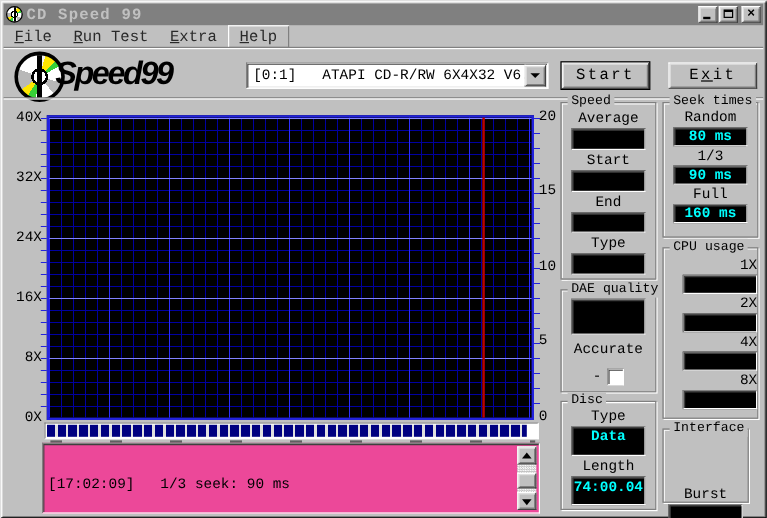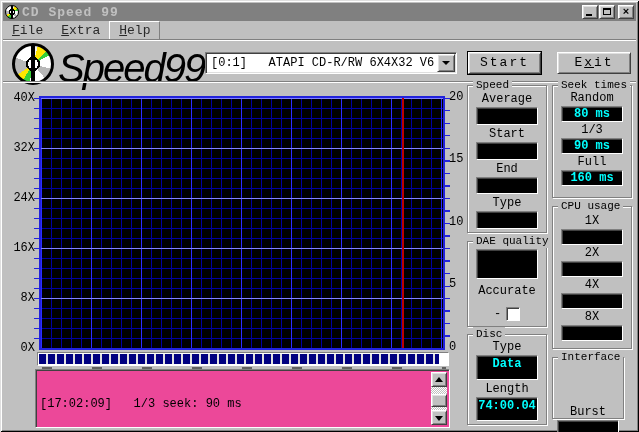--- a/index.html
+++ b/index.html
@@ -36,22 +36,22 @@
   .menu-item.raised{border:1px solid;border-color:#fff #808080 #808080 #fff;}
   .etch{position:absolute;left:3px;width:633px;height:2px;border-top:1px solid #808080;border-bottom:1px solid #fff;}
   
   .logo-disc{position:absolute;left:12px;top:43px;width:42px;height:42px;border-radius:50%;border:3px solid #000;
     background:
       linear-gradient(90deg,transparent 0 44%,#000 44% 56%,transparent 56%),
       radial-gradient(circle,#fff 0 5px,#000 5px 7px,transparent 7px),
       conic-gradient(#f0f0f0 0 15deg,#ffe600 15deg 45deg,#38d038 45deg 62deg,#fff 62deg 105deg,
         #b8b8b8 105deg 140deg,#fff 140deg 190deg,#38d038 190deg 212deg,#ffe600 212deg 235deg,
         #b8b8b8 235deg 290deg,#fff 290deg 360deg);}
-  .logo-text{position:absolute;left:58px;top:46px;font-family:"Liberation Sans","DejaVu Sans",sans-serif;
-    font-weight:normal;font-style:italic;font-size:40px;letter-spacing:-2px;}
+  .logo-text{position:absolute;left:46px;top:46px;font-family:"Liberation Sans","DejaVu Sans",sans-serif;
+    font-weight:bold;font-style:italic;font-size:27px;letter-spacing:-2px;}
   .combo{position:absolute;left:205px;top:52px;width:252px;height:22px;background:#fff;
     border:1px solid;border-color:#808080 #fff #fff #808080;box-shadow:inset 1px 1px 0 #404040, inset -1px -1px 0 #dfdfdf;
     display:flex;align-items:center;}
   .combo-text{flex:1;font-size:12px;white-space:pre;padding-left:5px;overflow:hidden;}
   .combo-btn{width:18px;height:18px;margin-right:1px;background:#c0c0c0;position:relative;
     border:1px solid;border-color:#fff #404040 #404040 #fff;box-shadow:inset 1px 1px 0 #dfdfdf, inset -1px -1px 0 #808080;}
   .arrow-down{position:absolute;left:4px;top:6px;width:0;height:0;border:4px solid transparent;border-top:4px solid #000;}
   .btn{position:absolute;height:22px;background:#c0c0c0;font-size:13px;letter-spacing:2px;text-align:center;line-height:19px;
     border:1px solid;border-color:#fff #404040 #404040 #fff;box-shadow:inset 1px 1px 0 #dfdfdf, inset -1px -1px 0 #808080;}
   .btn.default{outline:1px solid #000;}
@@ -121,20 +121,21 @@
           <span class="glyph-max"></span>
         </div>
       <div class="tb-btn close">
           <span class="glyph-x">×</span>
         </div>
     </div>
   </div>
 
   <div class="menubar">
     <div class="menu-item"><span class="accel">F</span><span>ile</span></div>
+    <div class="menu-item"><span class="accel">R</span><span>un Test</span></div>
     <div class="menu-item"><span class="accel">E</span><span>xtra</span></div>
     <div class="menu-item raised"><span class="accel">H</span><span>elp</span></div>
   </div>
   <div class="etch" style="top:39px"></div>
 
   <div class="logo-disc"></div>
   <div class="logo-text">Speed99</div>
 
   <div class="combo">
     <div class="combo-text">[0:1]   ATAPI CD-R/RW 6X4X32 V6.CW</div>
@@ -234,21 +235,21 @@
       <div class="display h16">80 ms</div>
       <div class="field-label">1/3</div>
       <div class="display h16">90 ms</div>
       <div class="field-label">Full</div>
       <div class="display h16">160 ms</div>
     </div>
   </div>
 
   <div class="group" style="left:552px;top:206px;width:80px;height:143px;">
     <span class="group-title">CPU usage</span>
-    <div class="panel-col" style="padding-top:8px;">
+    <div class="panel-col" style="padding-top:8px;align-items:flex-end;">
       <div class="field-label">1X</div>
       <div class="display h16"></div>
       <div class="field-label">2X</div>
       <div class="display h16"></div>
       <div class="field-label">4X</div>
       <div class="display h16"></div>
       <div class="field-label">8X</div>
       <div class="display h16"></div>
     </div>
   </div>

